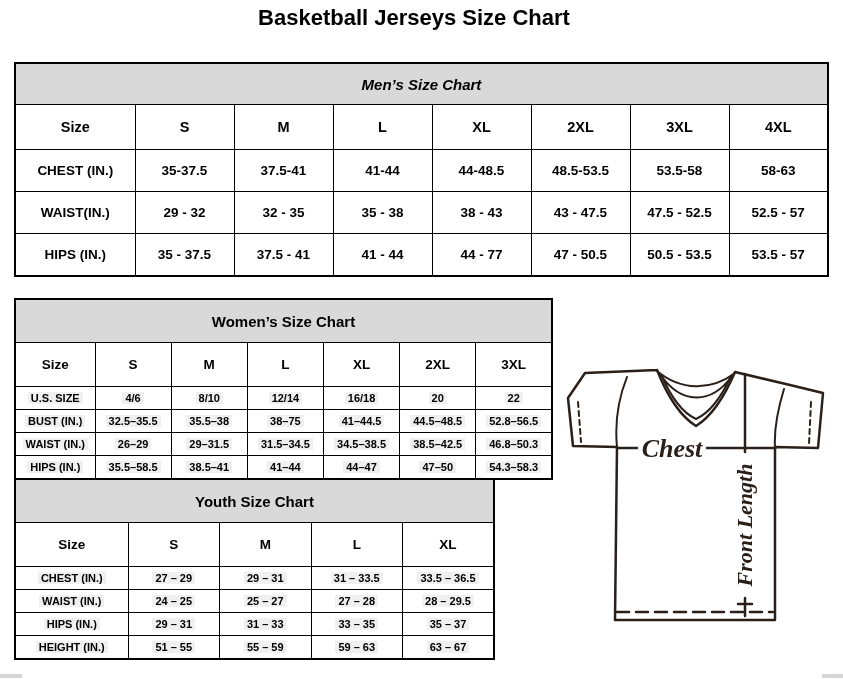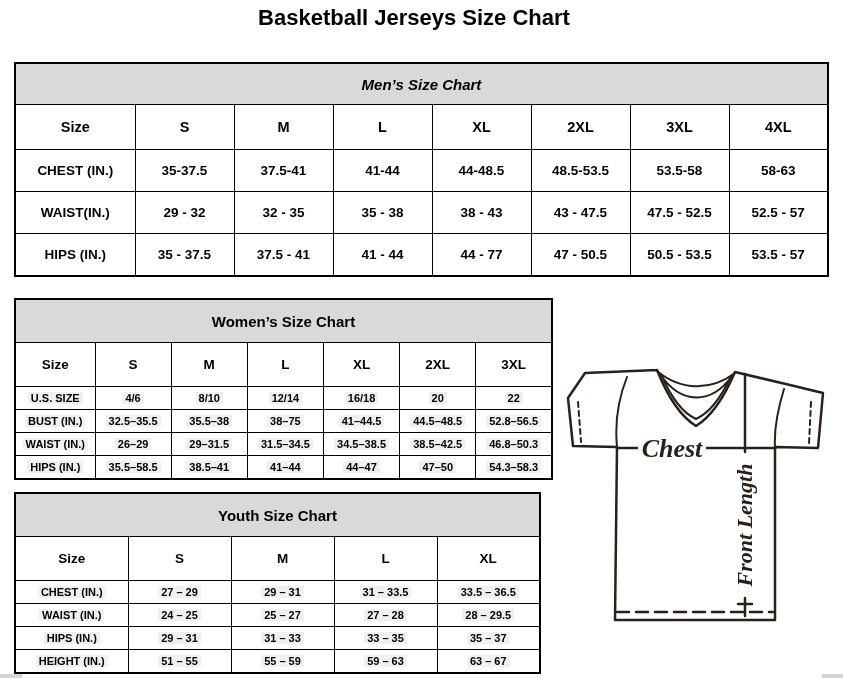--- a/index.html
+++ b/index.html
@@ -15,21 +15,21 @@
     position:absolute;border-collapse:collapse;table-layout:fixed;
     border:2px solid #000;font-weight:bold;
   }
   table.size-table td{
     border:1px solid #000;text-align:center;vertical-align:middle;
     padding:0;overflow:hidden;white-space:nowrap;
   }
   .title-row td{background:#d9d9d9;}
   #tbl-men{left:14px;top:62px;width:815px;}
   #tbl-women{left:14px;top:298px;width:539px;}
-  #tbl-youth{left:14px;top:492px;width:527px;}
+  #tbl-youth{left:14px;top:478px;width:481px;}
   #tbl-men .title-row td{height:40px;font-size:15px;font-style:italic;}
   #tbl-men .size-row td{height:44px;font-size:14.5px;}
   #tbl-men .data-row td{height:41px;font-size:13.5px;}
   #tbl-women .title-row td,#tbl-youth .title-row td{height:42px;font-size:15px;}
   #tbl-women .size-row td,#tbl-youth .size-row td{height:43px;font-size:13.5px;}
   #tbl-women .data-row td,#tbl-youth .data-row td{height:22px;font-size:11px;}
   .hl{background:#f1f0f1;padding:0 3px;}
   .jersey-wrap{position:absolute;left:553px;top:360px;width:290px;height:268px;text-decoration:underline;}
   .jersey-wrap svg{display:block;}
   .sb-frag{position:absolute;height:4px;background:#d7d5d6;top:674px;}

